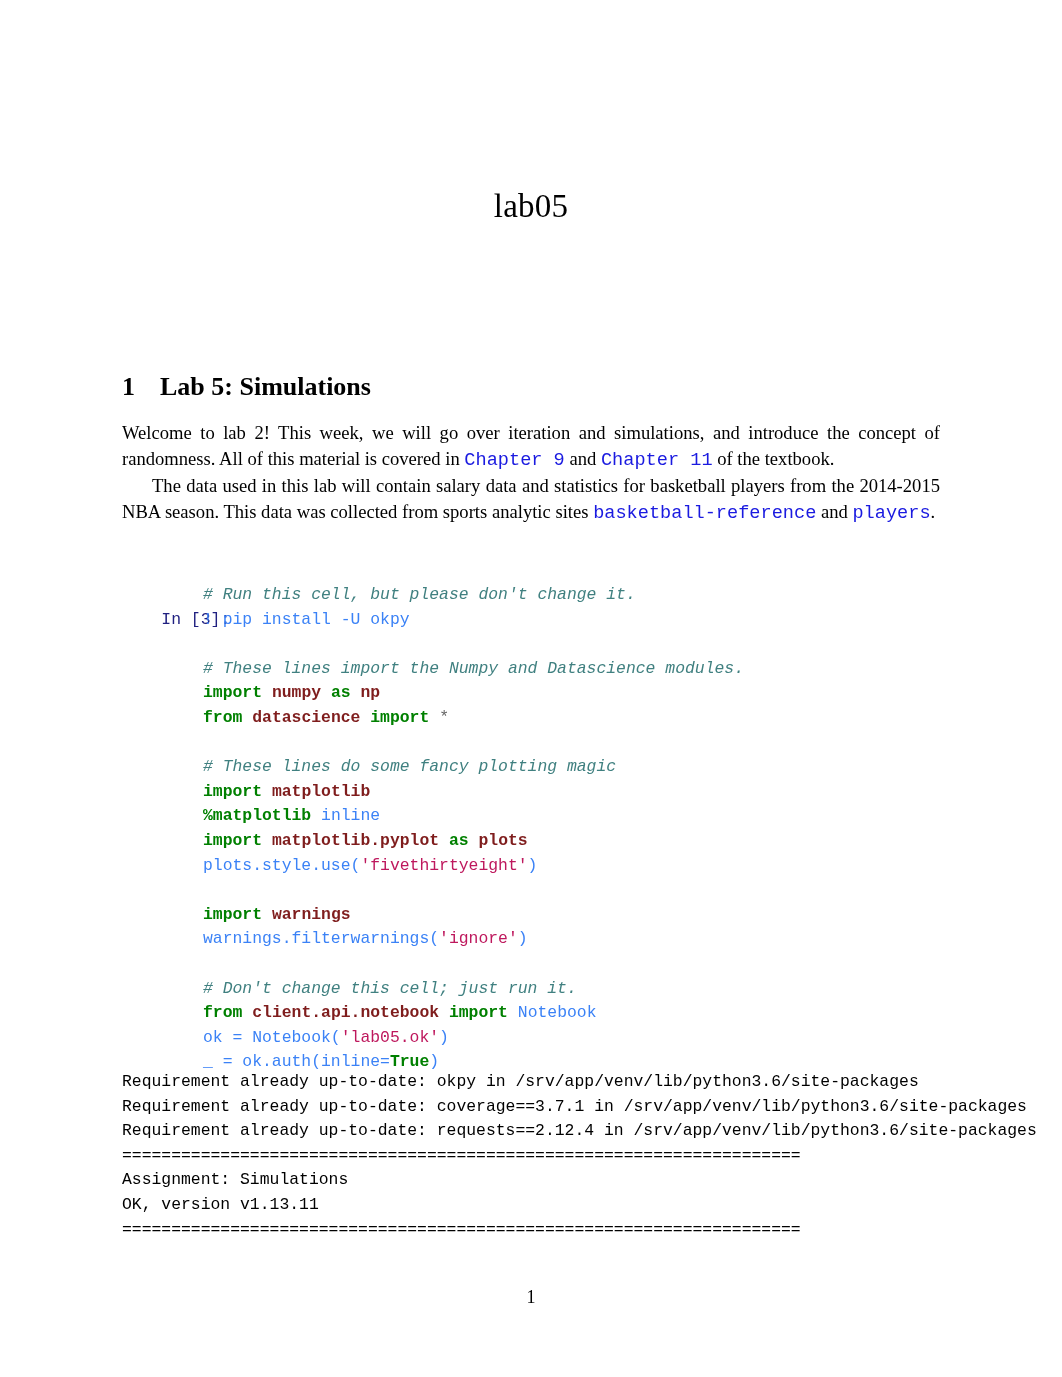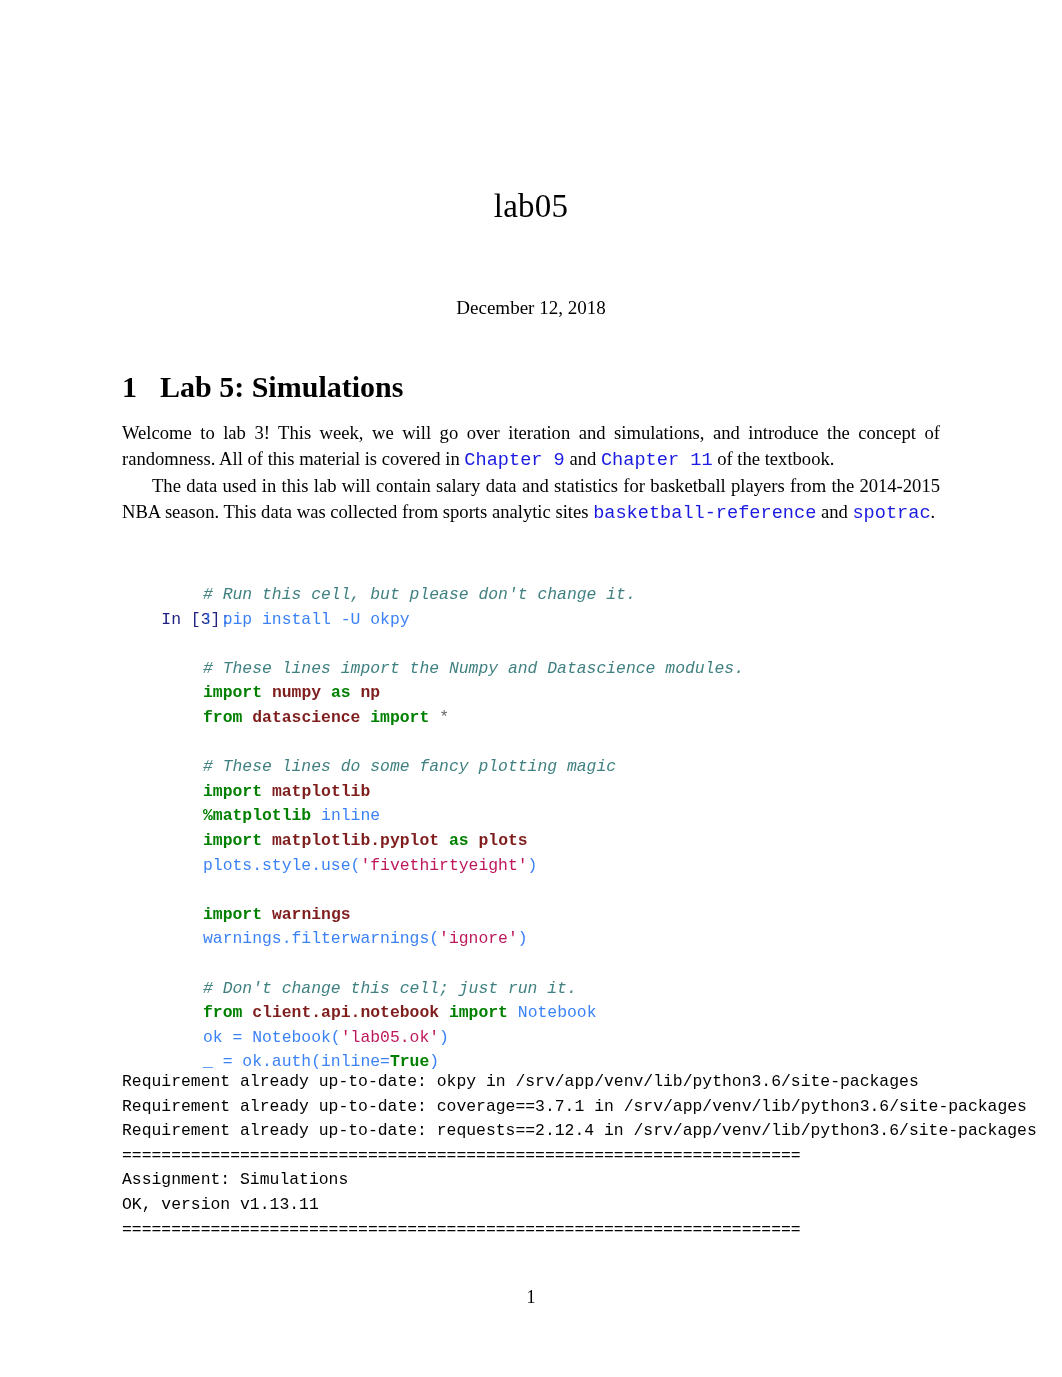--- a/index.html
+++ b/index.html
@@ -37,21 +37,21 @@
     text-align: center;
     font-size: 19px;
     line-height: 26px;
   }
 
   
   .section-heading {
     position: absolute;
     left: 122px;
     top: 372px;
-    font-size: 30px;
+    font-size: 26px;
     line-height: 30px;
     font-weight: bold;
   }
   .section-heading .sec-num {
     display: inline-block;
     min-width: 38px;
   }
 
   
   .body-block {
@@ -134,29 +134,28 @@
     font-size: 18px;
     line-height: 24px;
   }
 </style>
 </head>
 <body>
 
 <div class="page">
 
   <div class="doc-title">lab05</div>
-  <div class="doc-date">December 12, 2018</div>
 
   <div class="section-heading">
     <span class="sec-num">1</span><span>Lab 5: Simulations</span>
   </div>
 
   <div class="body-block">
-    <p><span>Welcome to lab 3! This week, we will go over iteration and simulations, and introduce the concept of randomness. All of this material is covered in </span><span class="doclink">Chapter 9</span><span> and </span><span class="doclink">Chapter 11</span><span> of the textbook.</span></p>
-    <p class="indent"><span>The data used in this lab will contain salary data and statistics for basketball players from the 2014-2015 NBA season. This data was collected from sports analytic sites </span><span class="doclink">basketball-reference</span><span> and </span><span class="doclink">spotrac</span><span>.</span></p>
+    <p><span>Welcome to lab 2! This week, we will go over iteration and simulations, and introduce the concept of randomness. All of this material is covered in </span><span class="doclink">Chapter 9</span><span> and </span><span class="doclink">Chapter 11</span><span> of the textbook.</span></p>
+    <p class="indent"><span>The data used in this lab will contain salary data and statistics for basketball players from the 2014-2015 NBA season. This data was collected from sports analytic sites </span><span class="doclink">basketball-reference</span><span> and </span><span class="doclink">players</span><span>.</span></p>
   </div>
 
   <div class="code-cell">
     <span class="prompt-in">In [3]:</span>
   </div>
 
   <div class="code-body" id="code-body"><div class="line"><span class="tok-comment"># Run this cell, but please don't change it.</span></div><div class="line"><span class="tok-plain">! pip install -U okpy</span></div><div class="line">&nbsp;</div><div class="line"><span class="tok-comment"># These lines import the Numpy and Datascience modules.</span></div><div class="line"><span class="tok-kw">import</span><span class="tok-plain"> </span><span class="tok-mod">numpy</span><span class="tok-plain"> </span><span class="tok-kw">as</span><span class="tok-plain"> </span><span class="tok-mod">np</span></div><div class="line"><span class="tok-kw">from</span><span class="tok-plain"> </span><span class="tok-mod">datascience</span><span class="tok-plain"> </span><span class="tok-kw">import</span><span class="tok-plain"> </span><span class="tok-op">*</span></div><div class="line">&nbsp;</div><div class="line"><span class="tok-comment"># These lines do some fancy plotting magic</span></div><div class="line"><span class="tok-kw">import</span><span class="tok-plain"> </span><span class="tok-mod">matplotlib</span></div><div class="line"><span class="tok-kw">%matplotlib</span><span class="tok-plain"> inline</span></div><div class="line"><span class="tok-kw">import</span><span class="tok-plain"> </span><span class="tok-mod">matplotlib.pyplot</span><span class="tok-plain"> </span><span class="tok-kw">as</span><span class="tok-plain"> </span><span class="tok-mod">plots</span></div><div class="line"><span class="tok-plain">plots.style.use(</span><span class="tok-str">'fivethirtyeight'</span><span class="tok-plain">)</span></div><div class="line">&nbsp;</div><div class="line"><span class="tok-kw">import</span><span class="tok-plain"> </span><span class="tok-mod">warnings</span></div><div class="line"><span class="tok-plain">warnings.filterwarnings(</span><span class="tok-str">'ignore'</span><span class="tok-plain">)</span></div><div class="line">&nbsp;</div><div class="line"><span class="tok-comment"># Don't change this cell; just run it.</span></div><div class="line"><span class="tok-kw">from</span><span class="tok-plain"> </span><span class="tok-mod">client.api.notebook</span><span class="tok-plain"> </span><span class="tok-kw">import</span><span class="tok-plain"> Notebook</span></div><div class="line"><span class="tok-plain">ok = Notebook(</span><span class="tok-str">'lab05.ok'</span><span class="tok-plain">)</span></div><div class="line"><span class="tok-plain">_ = ok.auth(inline=</span><span class="tok-const">True</span><span class="tok-plain">)</span></div></div>
 
   <div class="output-stream" id="output-stream"><div class="oline">Requirement already up-to-date: okpy in /srv/app/venv/lib/python3.6/site-packages</div><div class="oline">Requirement already up-to-date: coverage==3.7.1 in /srv/app/venv/lib/python3.6/site-packages</div><div class="oline">Requirement already up-to-date: requests==2.12.4 in /srv/app/venv/lib/python3.6/site-packages</div><div class="oline sep-rule">=====================================================================</div><div class="oline">Assignment: Simulations</div><div class="oline">OK, version v1.13.11</div><div class="oline sep-rule">=====================================================================</div></div>
 

